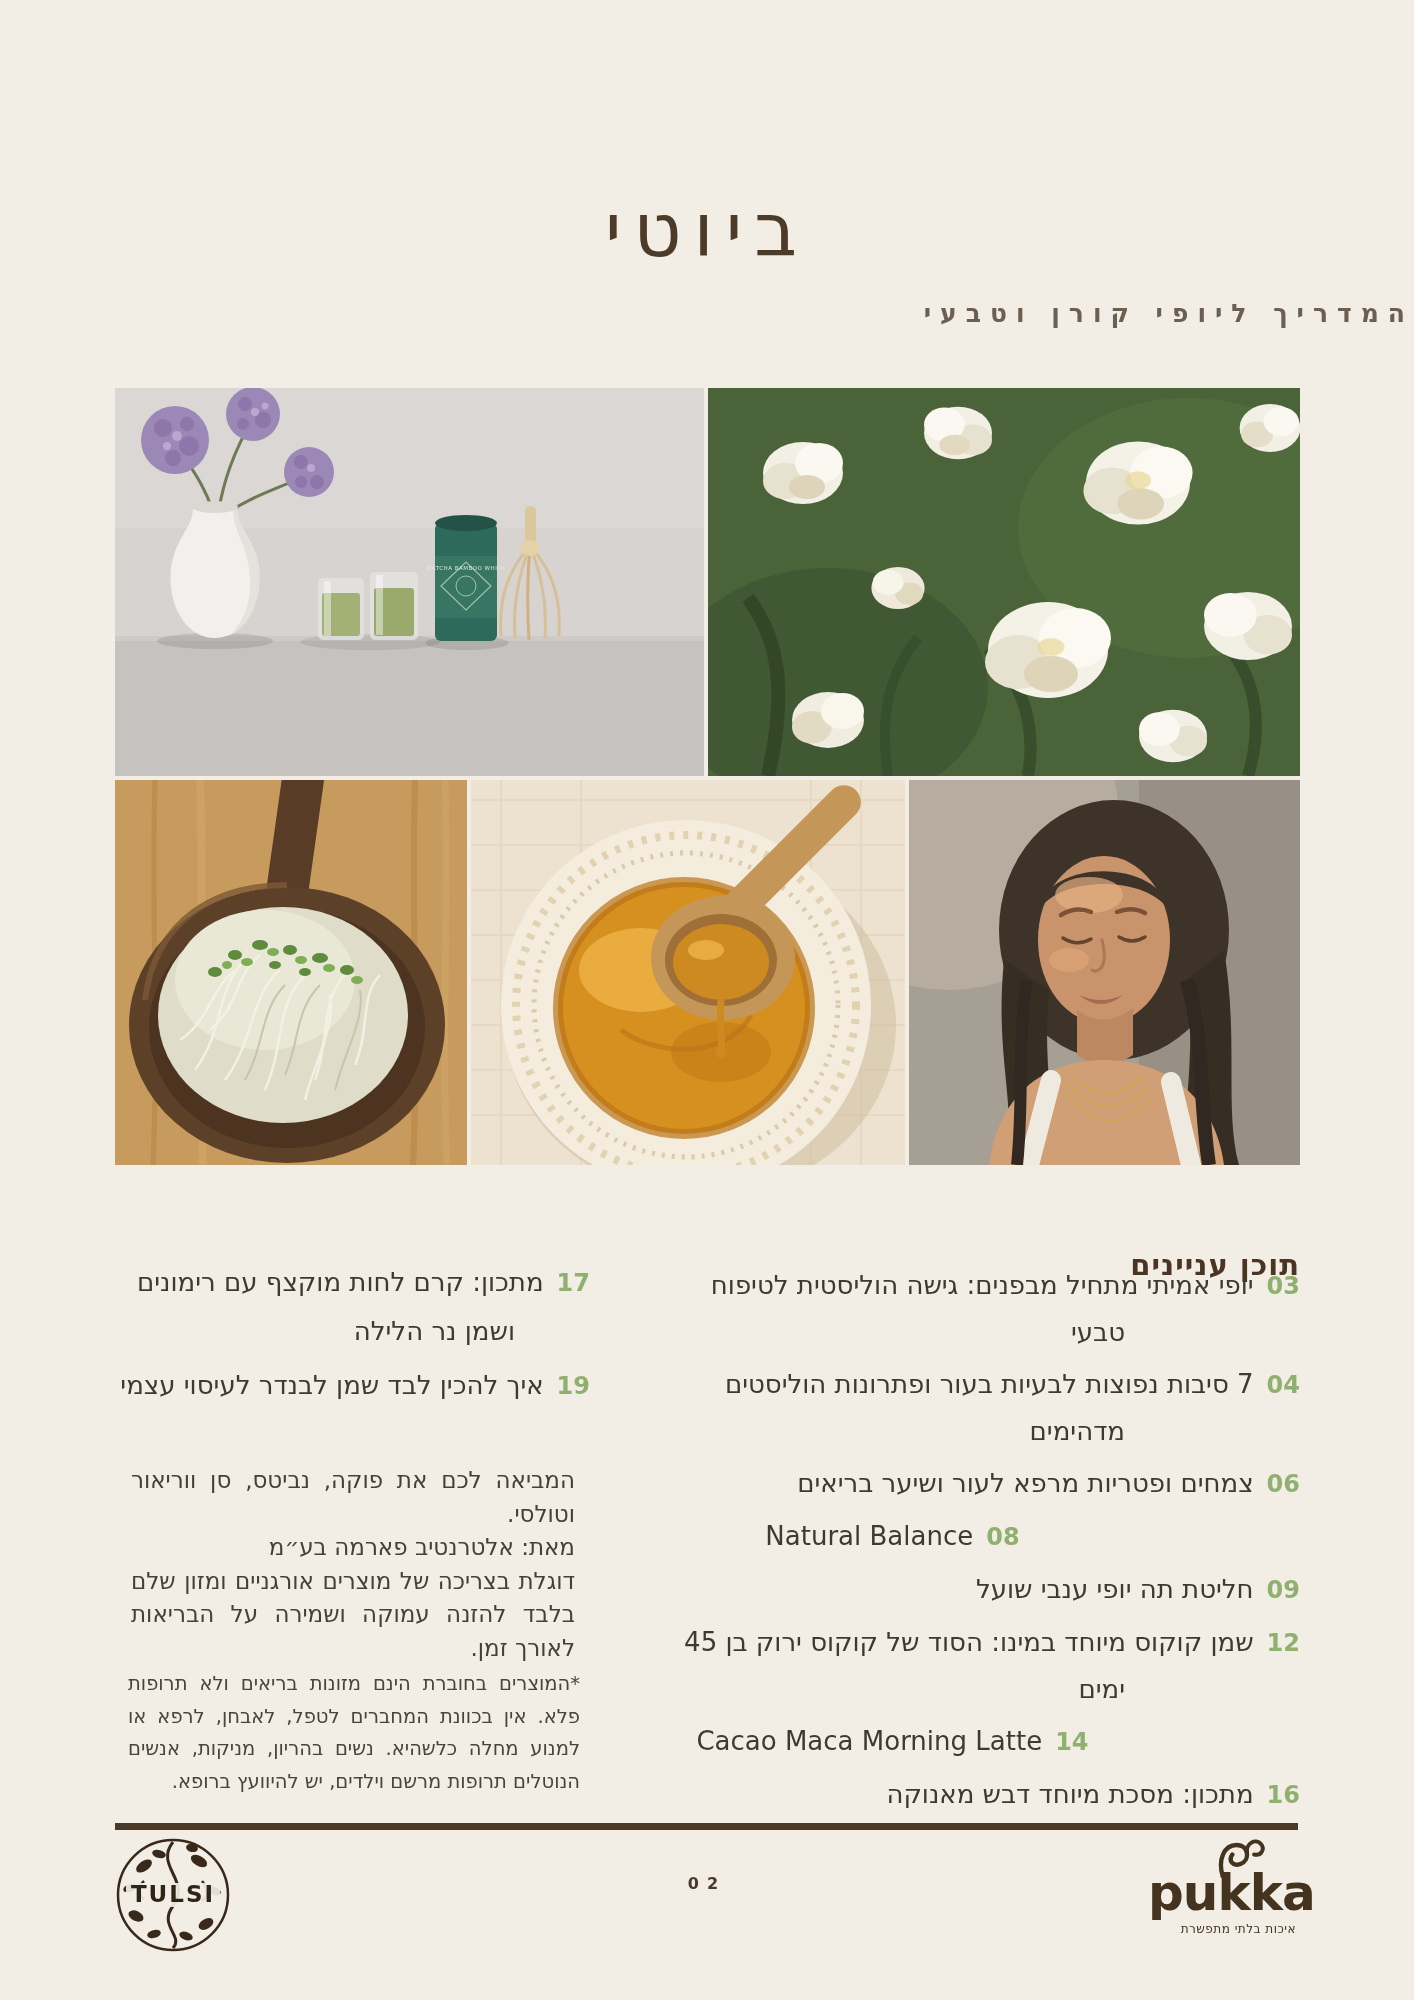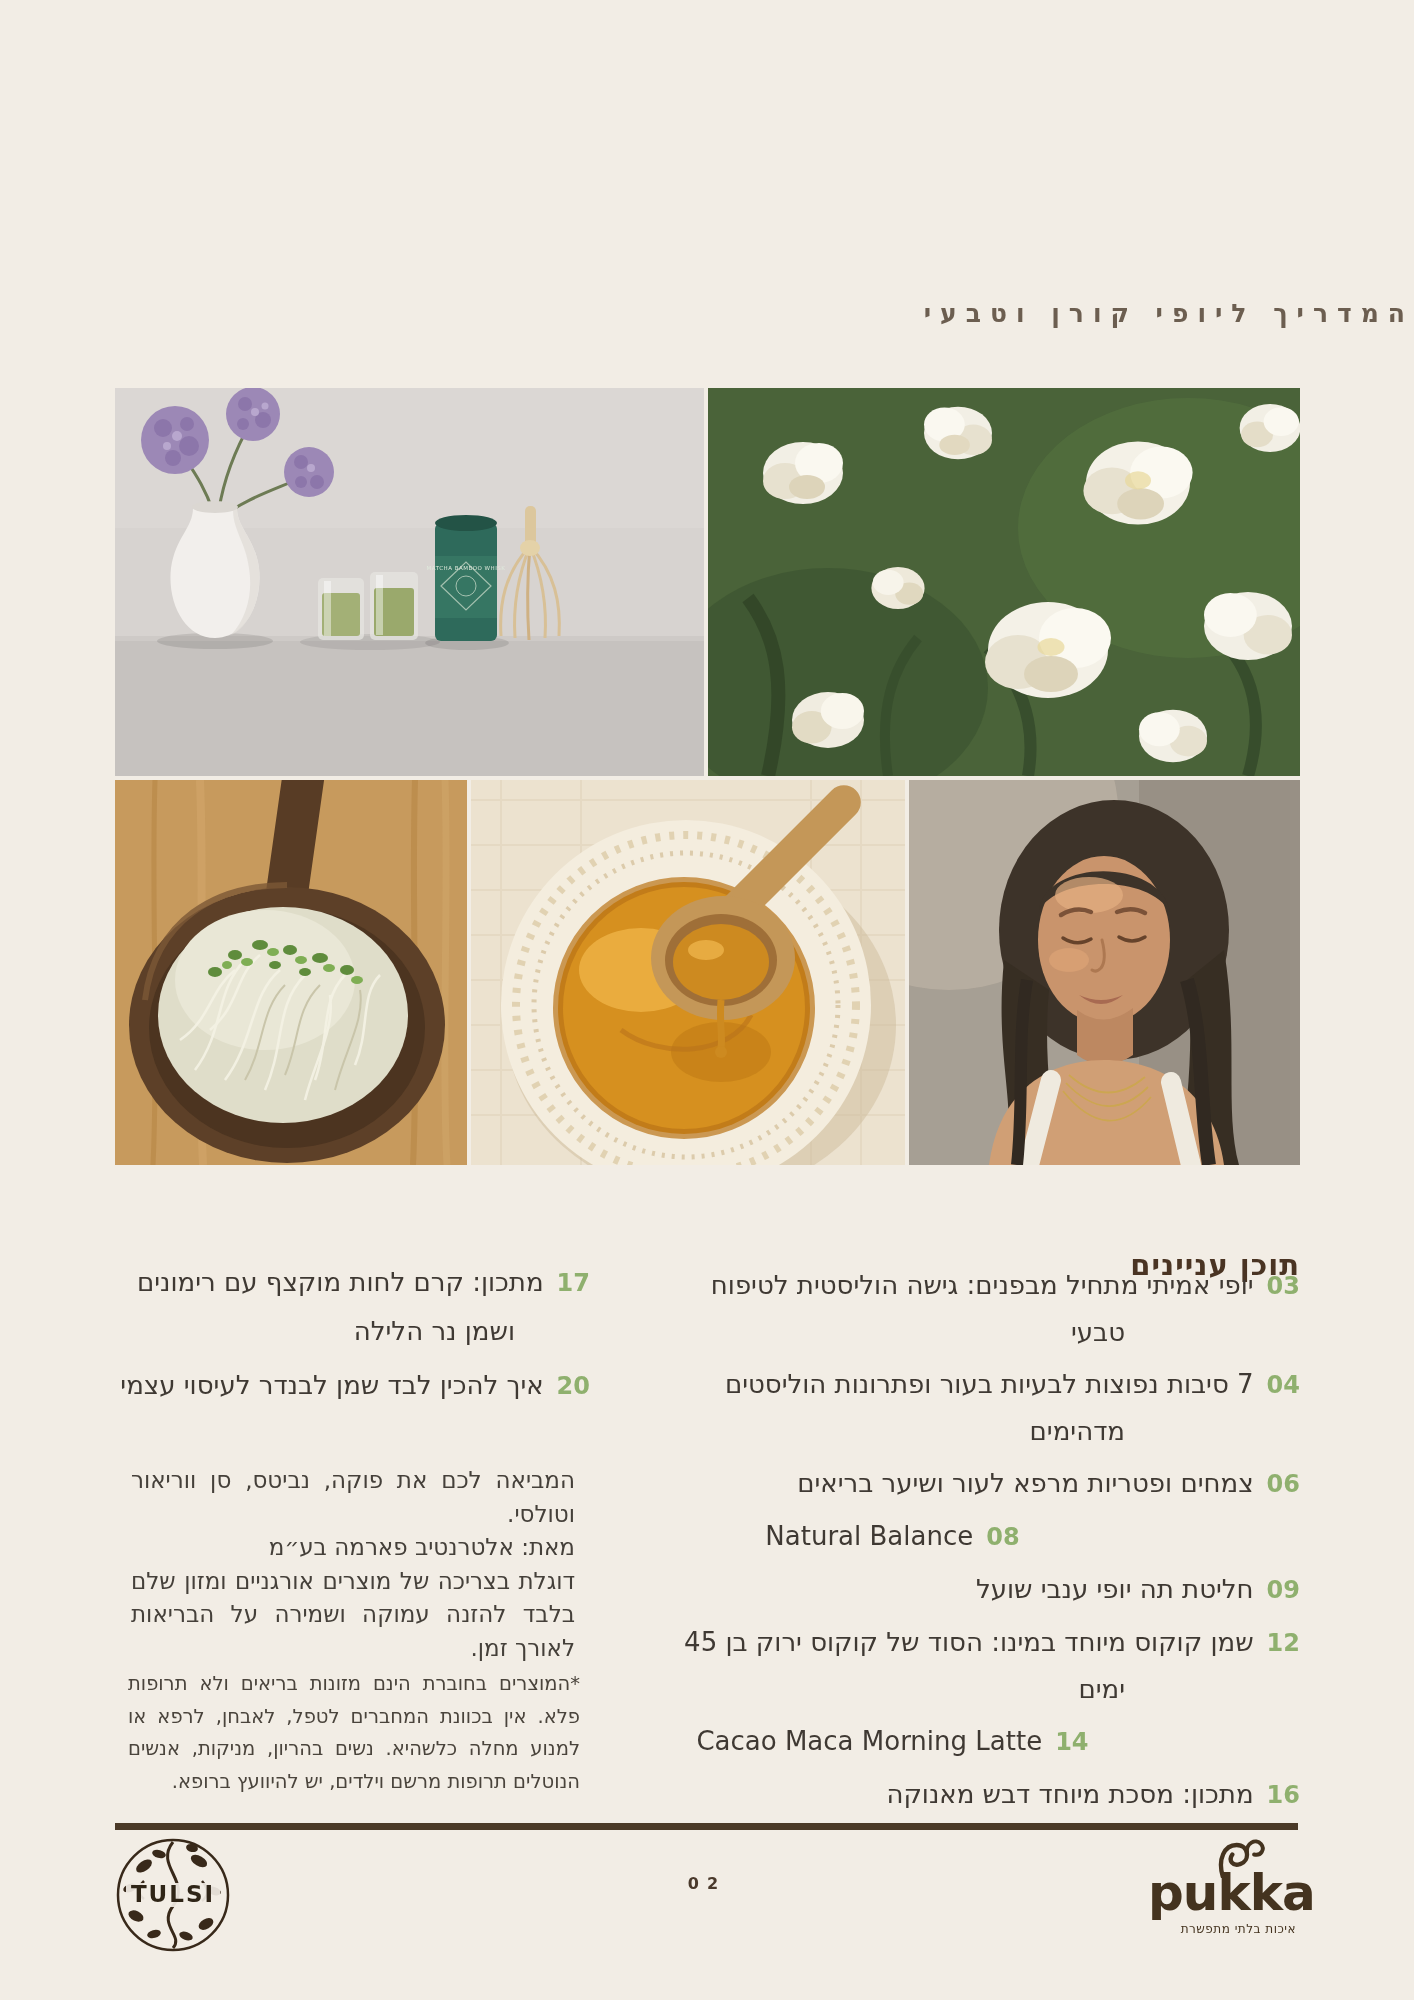--- a/index.html
+++ b/index.html
@@ -73,20 +73,21 @@
   .pukka-tagline{
     margin-top:4px;font-size:12px;color:#44331f;direction:rtl;text-align:right;
     padding-right:4px;letter-spacing:0.5px;
   }
 </style>
 </head>
 <body>
 
 <div class="page">
 
+  <div class="title">ביוטי</div>
   <div class="subtitle">המדריך ליופי קורן וטבעי</div>
 
   <div class="collage">
 
     <div class="tile t1">
       <svg viewBox="0 0 589 388" preserveAspectRatio="none">
         <rect width="589" height="388" fill="#d7d3d0"></rect>
         <rect width="589" height="140" fill="#dedad7" opacity="0.6"></rect>
         <rect y="248" width="589" height="140" fill="#c6c2bf"></rect>
         <rect y="248" width="589" height="5" fill="#d0ccc9" opacity="0.8"></rect>
@@ -363,21 +364,21 @@
     <div class="entry hang"><span class="num">06</span><span>צמחים ופטריות מרפא לעור ושיער בריאים</span></div>
     <div class="entry hang center"><span class="num">08</span><span>Natural Balance</span></div>
     <div class="entry hang"><span class="num">09</span><span>חליטת תה יופי ענבי שועל</span></div>
     <div class="entry hang"><span class="num">12</span><span>שמן קוקוס מיוחד במינו: הסוד של קוקוס ירוק בן 45 ימים</span></div>
     <div class="entry hang center"><span class="num">14</span><span>Cacao Maca Morning Latte</span></div>
     <div class="entry hang"><span class="num">16</span><span>מתכון: מסכת מיוחד דבש מאנוקה</span></div>
   </div>
 
   <div class="toc-col toc-left">
     <div class="entry hang"><span class="num">17</span><span>מתכון: קרם לחות מוקצף עם רימונים ושמן נר הלילה</span></div>
-    <div class="entry hang"><span class="num">20</span><span>איך להכין לבד שמן לבנדר לעיסוי עצמי</span></div>
+    <div class="entry hang"><span class="num">19</span><span>איך להכין לבד שמן לבנדר לעיסוי עצמי</span></div>
   </div>
 
   <div class="about">
     <p>המביאה לכם את פוקה, נביטס, סן ווריאור וטולסי.</p>
     <p>מאת: אלטרנטיב פארמה בע״מ</p>
     <p>דוגלת בצריכה של מוצרים אורגניים ומזון שלם בלבד להזנה עמוקה ושמירה על הבריאות לאורך זמן.</p>
   </div>
   <div class="disclaimer">*המוצרים בחוברת הינם מזונות בריאים ולא תרופות פלא. אין בכוונת המחברים לטפל, לאבחן, לרפא או למנוע מחלה כלשהיא. נשים בהריון, מניקות, אנשים הנוטלים תרופות מרשם וילדים, יש להיוועץ ברופא.</div>
 
   <div class="footer-rule"></div>

